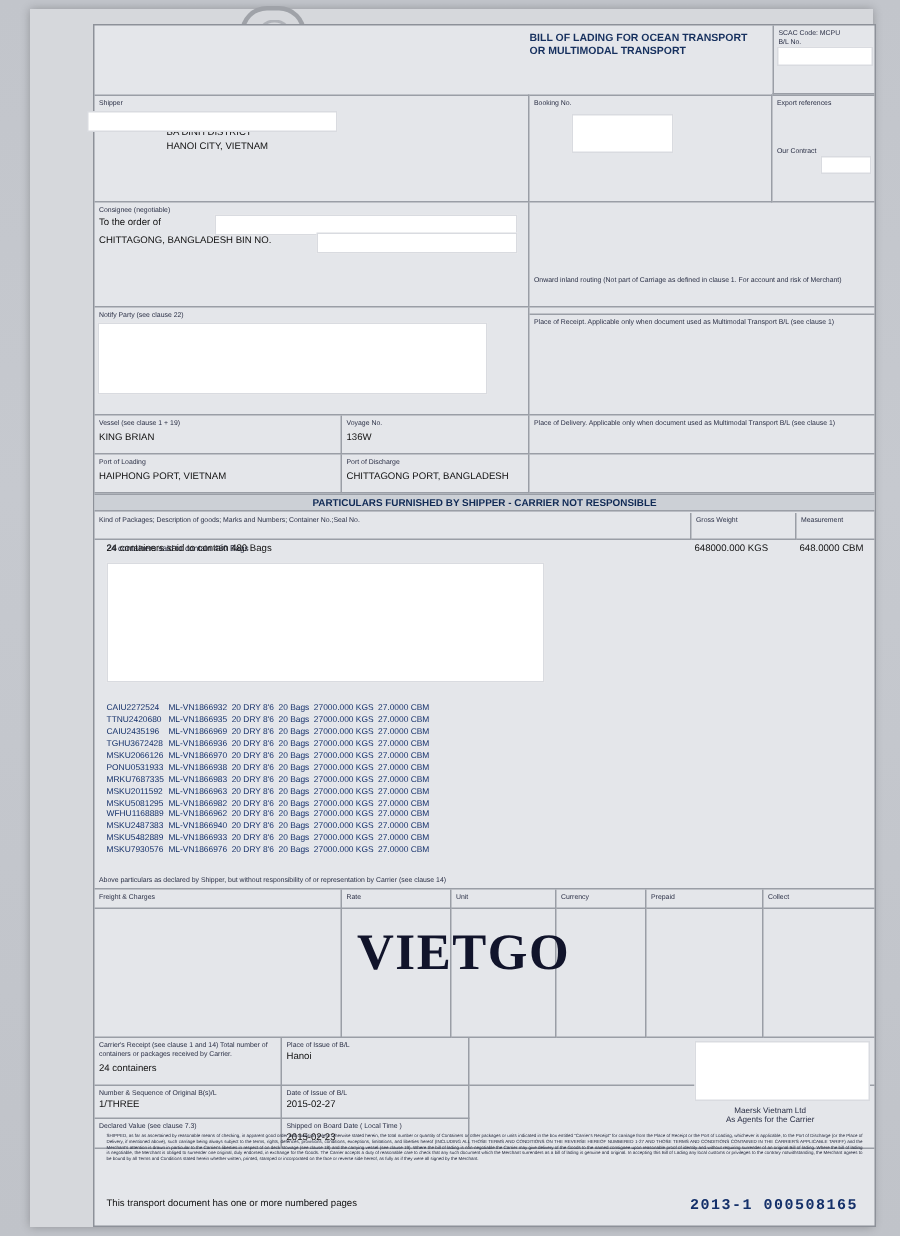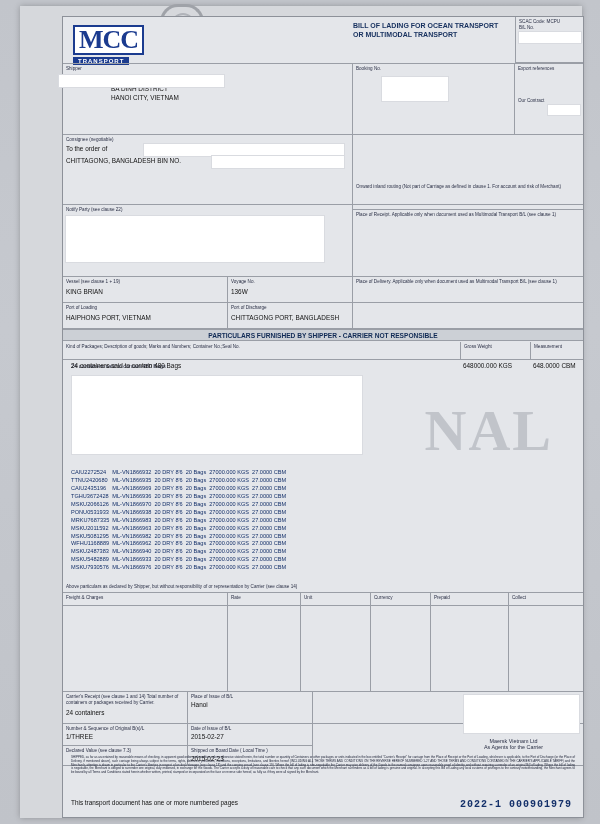--- a/index.html
+++ b/index.html
@@ -117,26 +117,21 @@
 </style>
 </head>
 <body>
 
 <div class="page">
   <div class="sheet">
     <div class="clip"></div>
 
     <div class="form">
 
-      <div class="wm">NAL</div>
-
-      <div class="logo">
-        <div class="mcc">MCC</div><br>
-        <div class="tr">TRANSPORT</div>
-      </div>
+
 
       <div class="box" style="left:290px;top:4px;width:160px;">
         <div class="title">BILL OF LADING FOR OCEAN TRANSPORT</div>
         <div class="title">OR MULTIMODAL TRANSPORT</div>
       </div>
 
       <div class="box bl bb" style="left:452px;top:0px;width:68px;height:46px;padding:2px 3px;">
         <div class="lbl">SCAC Code: MCPU</div>
         <div class="lbl">B/L No.</div>
         <div class="redact" style="left:2px;top:14px;width:62px;height:11px;"></div>
@@ -354,20 +349,21 @@
         <div class="lbl">Collect</div>
       </div>
 
       <div class="box bb br" style="left:0px;top:589px;width:165px;height:86px;"></div>
       <div class="box bb br" style="left:165px;top:589px;width:73px;height:86px;"></div>
       <div class="box bb br" style="left:238px;top:589px;width:70px;height:86px;"></div>
       <div class="box bb br" style="left:308px;top:589px;width:60px;height:86px;"></div>
       <div class="box bb br" style="left:368px;top:589px;width:78px;height:86px;"></div>
       <div class="box bb" style="left:446px;top:589px;width:74px;height:86px;"></div>
 
+      <div class="vietgo">VIETGO</div>
 
       <div class="box bb br" style="left:0px;top:675px;width:125px;height:32px;padding:2px 3px;">
         <div class="lbl">Carrier's Receipt (see clause 1 and 14) Total number of containers or packages received by Carrier.</div>
         <div class="val" style="position:absolute;left:3px;top:17px;">24 containers</div>
       </div>
       <div class="box bb br" style="left:125px;top:675px;width:125px;height:32px;padding:2px 3px;">
         <div class="lbl">Place of Issue of B/L</div>
         <div class="val" style="position:absolute;left:3px;top:9px;">Hanoi</div>
       </div>
       <div class="box bb" style="left:250px;top:675px;width:270px;height:32px;">
@@ -395,15 +391,15 @@
           <div>Maersk Vietnam Ltd</div>
           <div>As Agents for the Carrier</div>
         </div>
       </div>
 
       <div class="footnote">SHIPPED, as far as ascertained by reasonable means of checking, in apparent good order and condition unless otherwise stated herein, the total number or quantity of Containers or other packages or units indicated in the box entitled "Carrier's Receipt" for carriage from the Place of Receipt or the Port of Loading, whichever is applicable, to the Port of Discharge (or the Place of Delivery, if mentioned above), such carriage being always subject to the terms, rights, defences, provisions, conditions, exceptions, limitations, and liberties hereof (INCLUDING ALL THOSE TERMS AND CONDITIONS ON THE REVERSE HEREOF NUMBERED 1-27 AND THOSE TERMS AND CONDITIONS CONTAINED IN THE CARRIER'S APPLICABLE TARIFF) and the Merchant's attention is drawn in particular to the Carrier's liberties in respect of on deck stowage (see clause 18) and the carrying vessel (see clause 19). Where the bill of lading is non-negotiable the Carrier may give delivery of the Goods to the named consignee upon reasonable proof of identity and without requiring surrender of an original Bill of lading. Where the bill of lading is negotiable, the Merchant is obliged to surrender one original, duly endorsed, in exchange for the Goods. The Carrier accepts a duty of reasonable care to check that any such document which the Merchant surrenders as a bill of lading is genuine and original. In accepting this Bill of Lading any local customs or privileges to the contrary notwithstanding, the Merchant agrees to be bound by all Terms and Conditions stated herein whether written, printed, stamped or incorporated on the face or reverse side hereof, as fully as if they were all signed by the Merchant.</div>
 
       <div class="bottomline">This transport document has one or more numbered pages</div>
     </div>
 
-    <div class="barcode">2022-1   000901979</div>
+    <div class="barcode">2013-1   000508165</div>
   </div>
 </div>
 
 </body></html>

